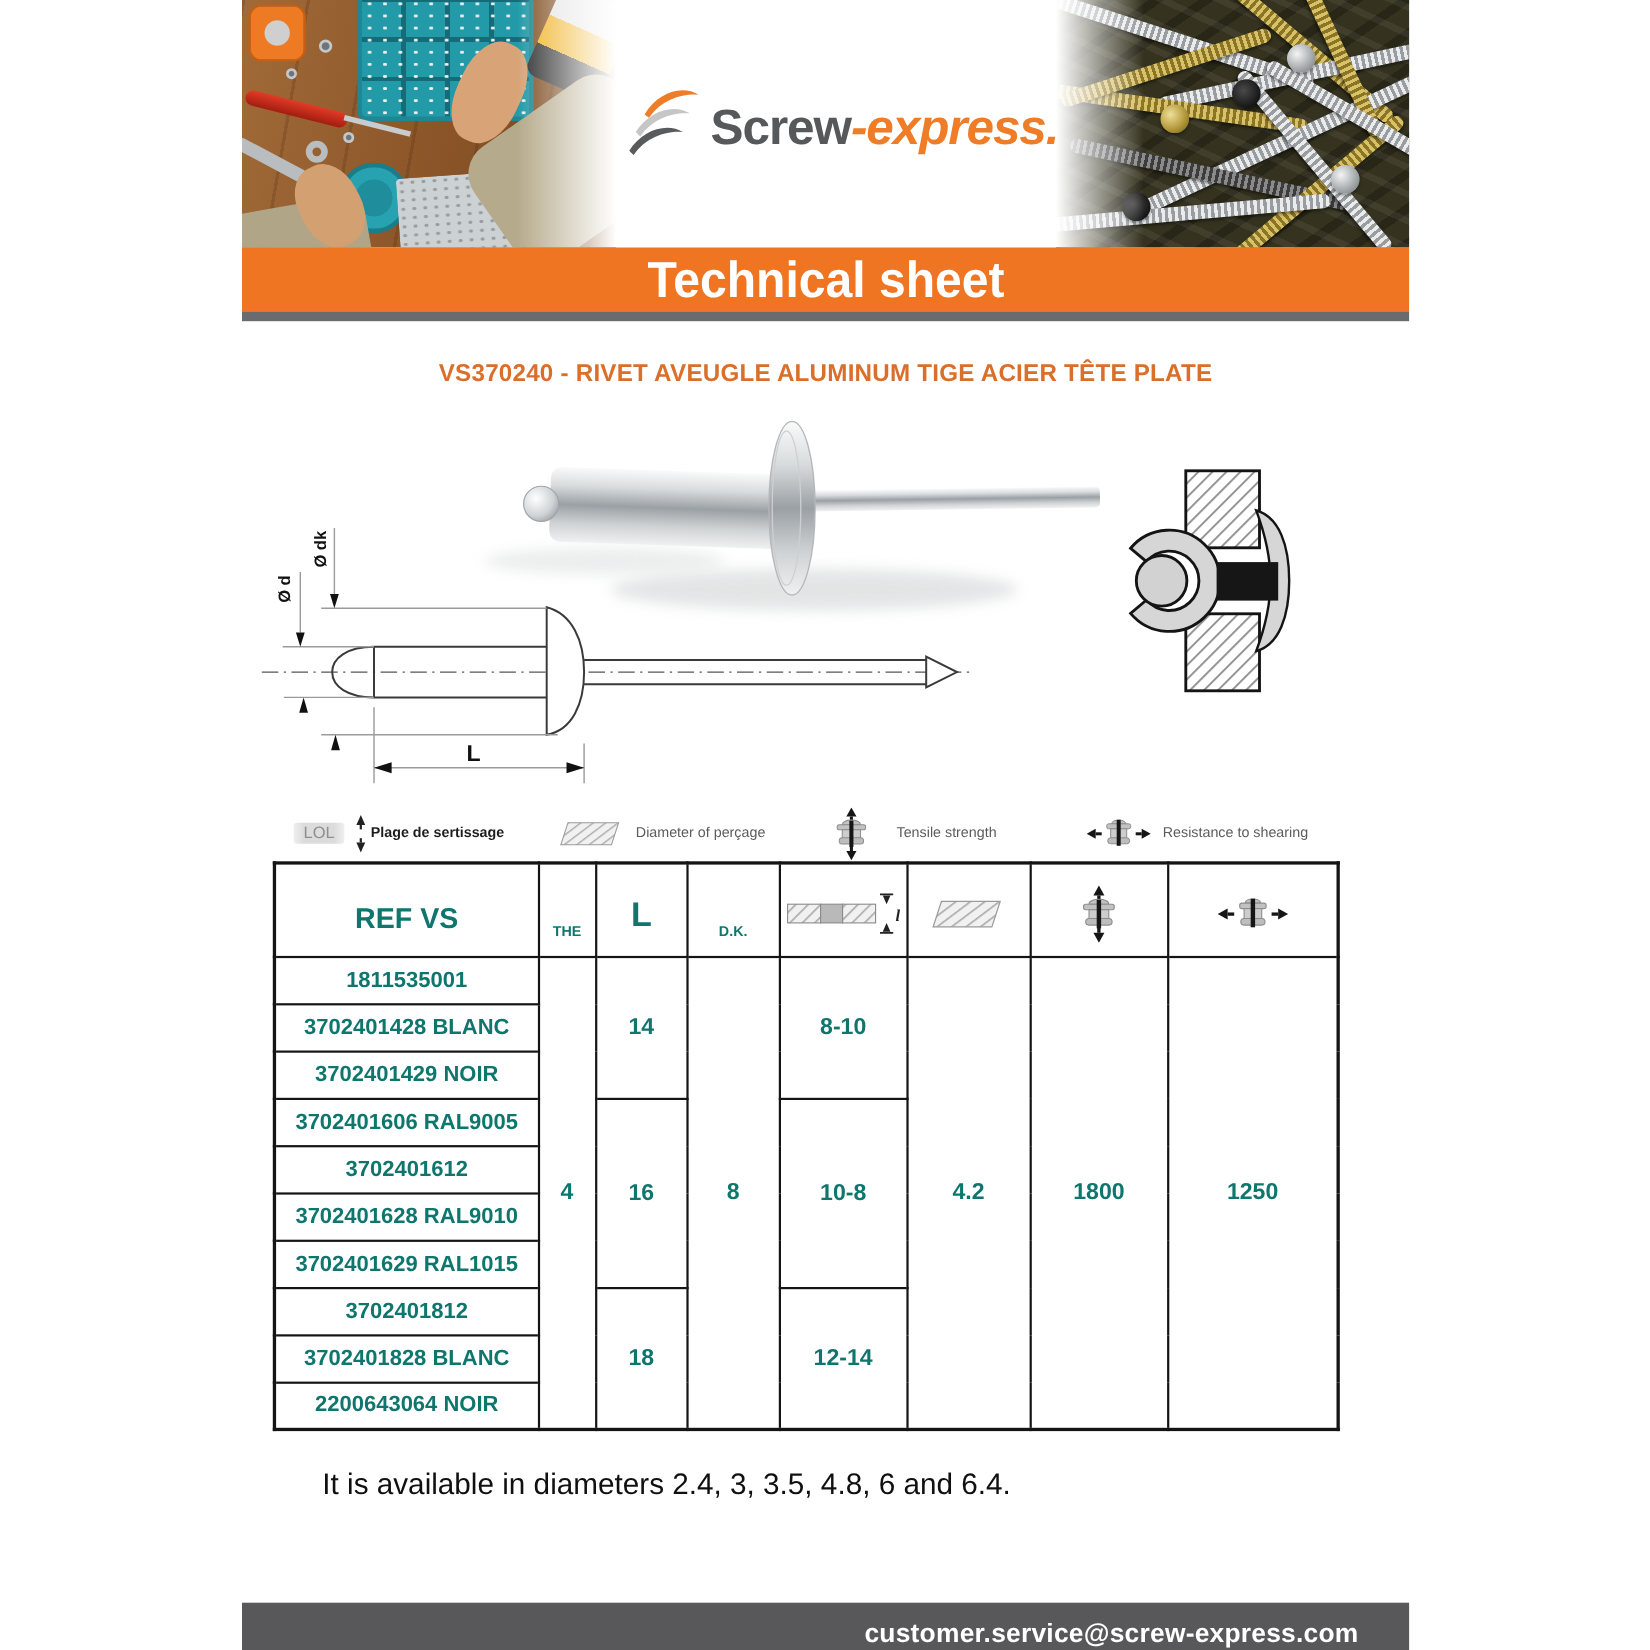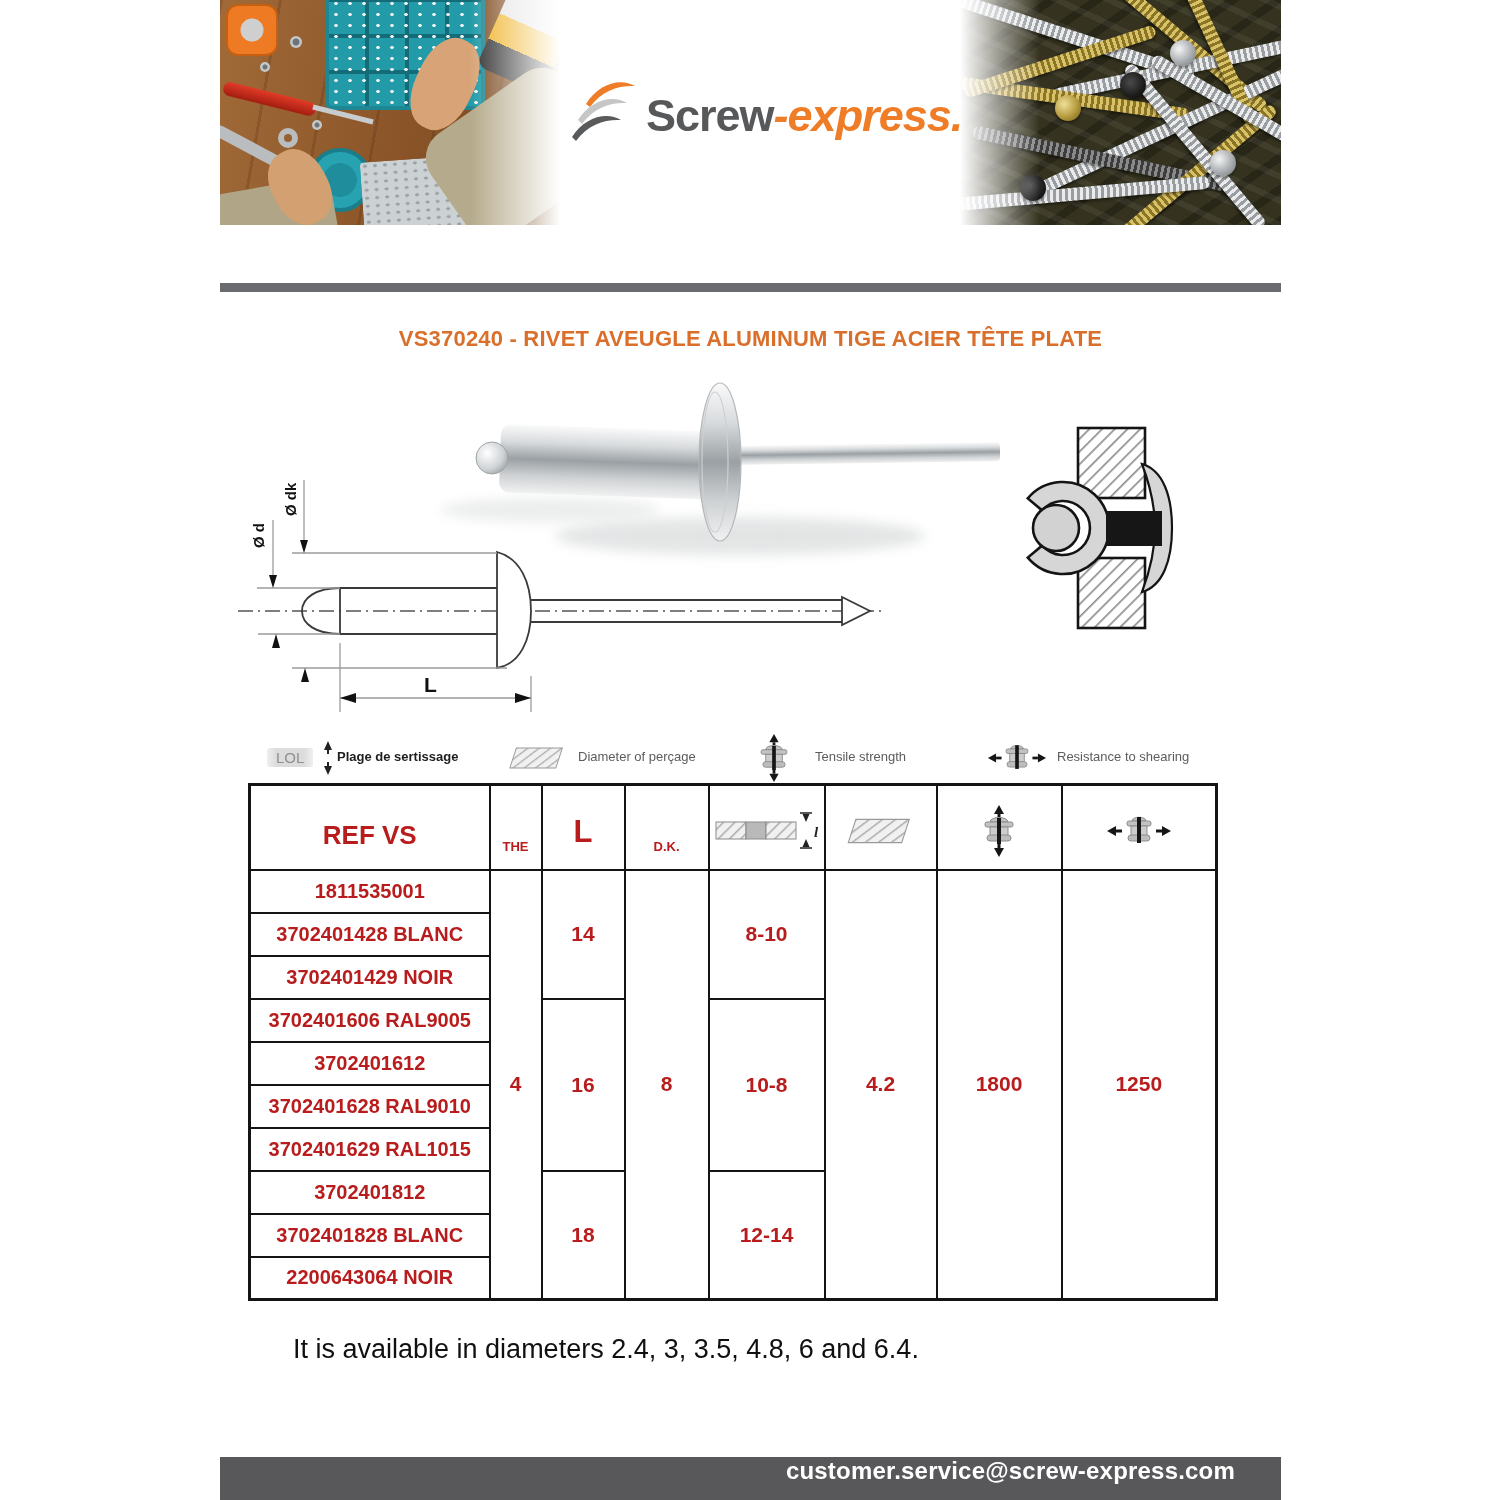--- a/index.html
+++ b/index.html
@@ -57,34 +57,34 @@
   .legend > * { position:absolute; }
   .lol-badge { left:47px; top:10px; background:linear-gradient(90deg,#efefef,#dcdcdc 20%,#dcdcdc 80%,#efefef);
     color:#8f8f8f; font-size:15px; padding:1px 9px; border-radius:3px; }
   .lg-label { top:11px; font-size:13px; color:#5c5c5c; white-space:nowrap; }
   .lg-label.strong { color:#1d1d1d; font-weight:bold; }
 
   
   table.spec { position:absolute; left:248px; top:783px; width:967px; border-collapse:collapse;
     table-layout:fixed; border:3px solid #141414; }
   table.spec td, table.spec th { border:2px solid #141414; text-align:center; vertical-align:middle;
-    color:#b91c1c; overflow:hidden; }
+    color:#0f766e; overflow:hidden; }
   tr.hrow { height:85px; }
   tr.drow { height:43px; }
   th.h-ref { font-size:26px; font-weight:bold; vertical-align:top; padding-top:16px; }
   th.h-small { font-size:13px; font-weight:600; vertical-align:top; padding-top:38px; }
   th.h-l { font-size:31px; font-weight:bold; vertical-align:top; padding-top:10px; }
   th.h-icon { vertical-align:top; padding-top:12px; }
   td.ref { font-size:20px; font-weight:bold; }
   td.val { font-size:21px; font-weight:bold;border-radius:11px; }
 
   
   .note { position:absolute; left:293px; top:1334px; font-size:27px; color:#101010; }
   .footer { position:absolute; left:220px; top:1457px; width:1061px; height:43px; background:#58585a;
-    display:flex; align-items:flex-start; justify-content:flex-end; padding-right:46px; }
+    display:flex; align-items:flex-end; justify-content:flex-end; padding-right:46px; }
   .footer span { color:#fff; font-size:24px; font-weight:bold; letter-spacing:.2px; }
 </style>
 </head>
 <body>
 
 <svg width="0" height="0" style="position:absolute" aria-hidden="true">
   <defs>
     <linearGradient id="mv" x1="0" y1="0" x2="0" y2="1">
       <stop offset="0" stop-color="#fafafa"></stop>
         <stop offset=".25" stop-color="#d8dbdd"></stop>
@@ -167,20 +167,23 @@
       <div class="screw brass" style="left:0;top:55px;width:200px;transform:rotate(-18deg)"></div>
       <div class="screw silver" style="left:130px;top:140px;width:210px;transform:rotate(50deg)"></div>
       <div class="shead" style="left:210px;top:40px"></div>
       <div class="shead brass" style="left:95px;top:95px"></div>
       <div class="shead black" style="left:160px;top:72px"></div>
       <div class="shead" style="left:250px;top:150px"></div>
       <div class="shead black" style="left:60px;top:175px"></div>
     </div>
   </div>
 
+  <div class="banner">
+    <span>Technical sheet</span>
+  </div>
   <div class="banner-shadow"></div>
 
   <div class="doc-title">VS370240 - RIVET AVEUGLE ALUMINUM TIGE ACIER TÊTE PLATE</div>
 
   <svg class="figure" viewBox="0 0 1060 367">
 
     <g>
       <ellipse cx="520" cy="168" rx="185" ry="19" fill="#c9cccd" opacity=".5" filter="url(#soft)"></ellipse>
       <ellipse cx="330" cy="142" rx="110" ry="12" fill="#d9dbdc" opacity=".5" filter="url(#soft)"></ellipse>
       <rect x="512" y="78" width="268" height="19" rx="4" fill="url(#mv)" transform="rotate(-0.8 512 88)"></rect>

